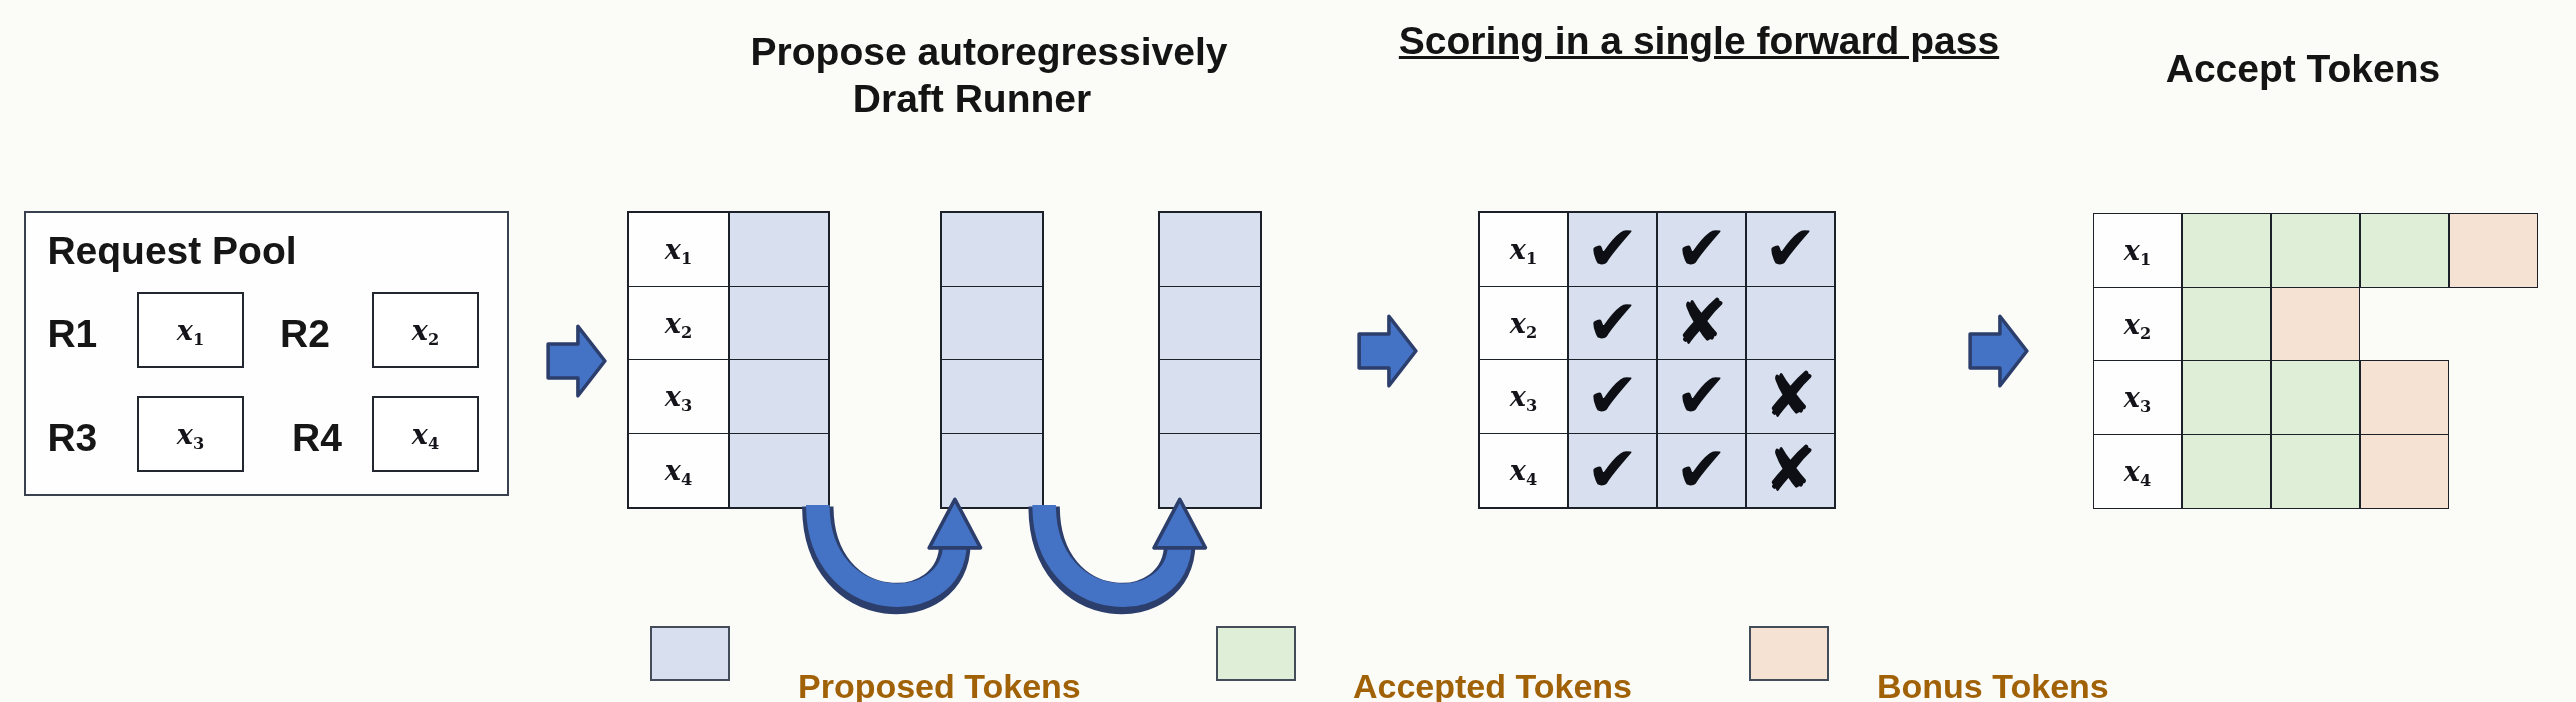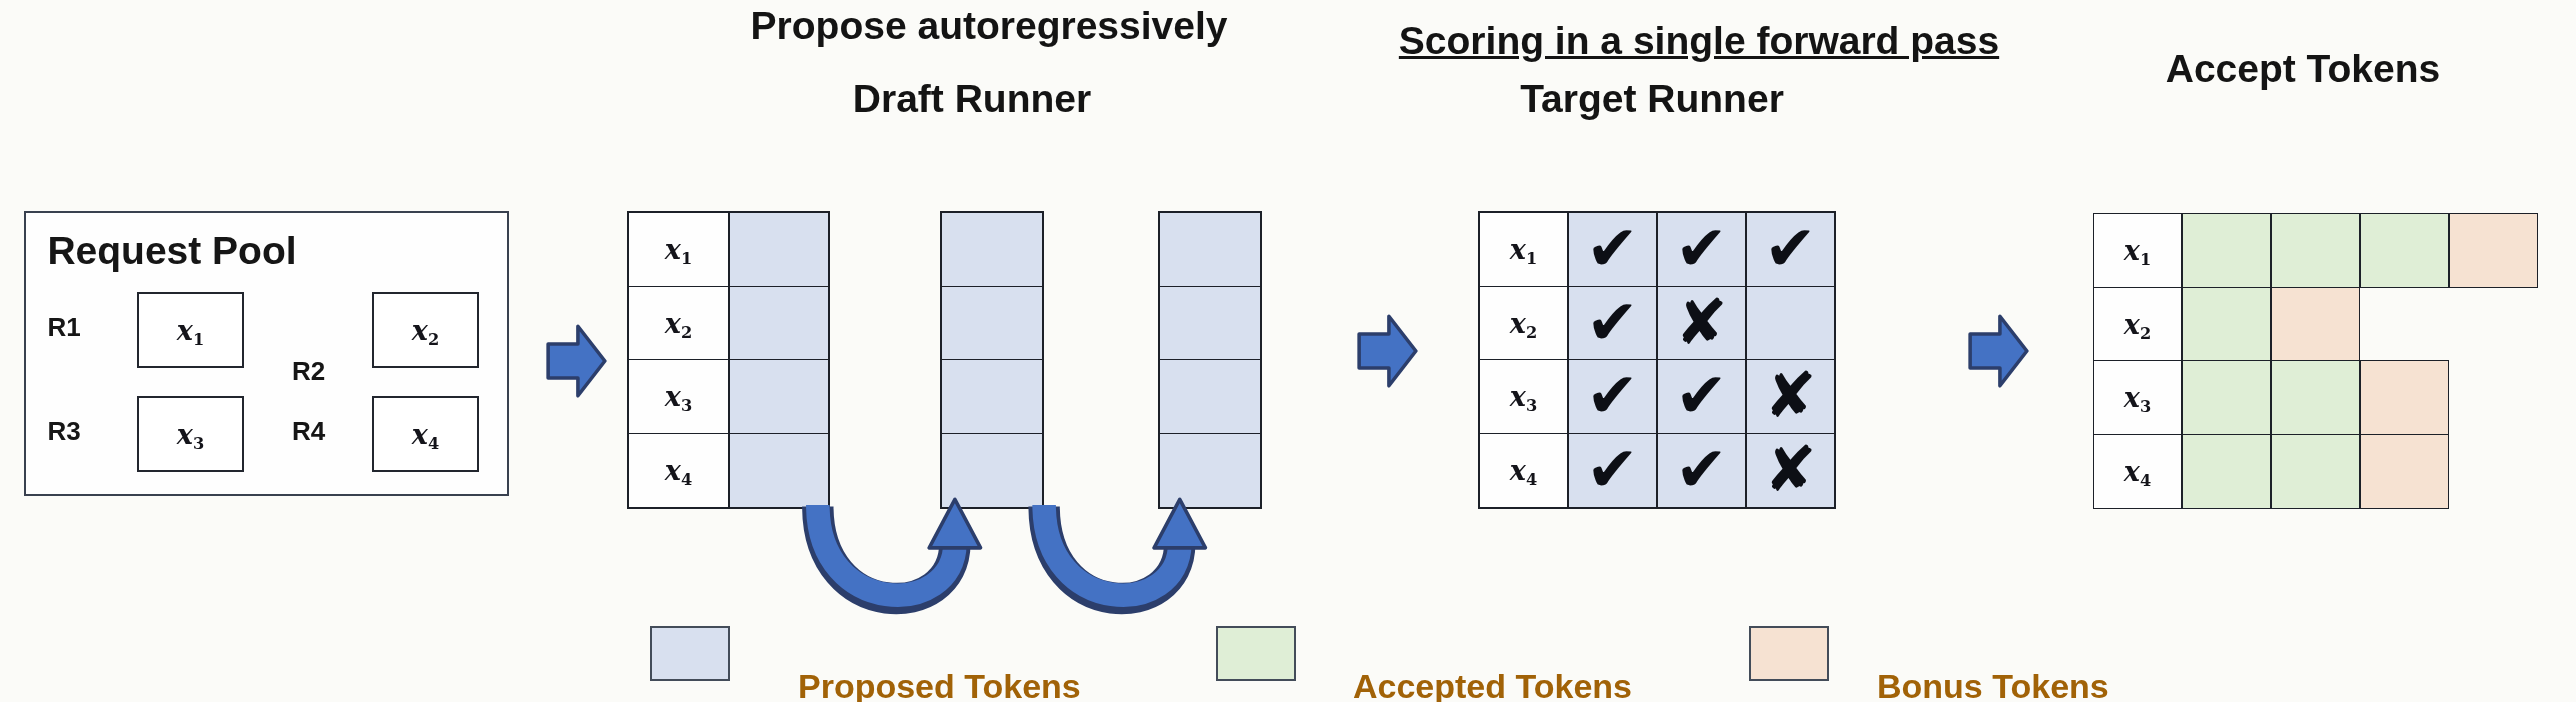--- a/index.html
+++ b/index.html
@@ -24,21 +24,21 @@
   }
   
   .pool-box{
     position:absolute;left:24px;top:211px;width:485px;height:285px;
     border:2.9px solid #39414f;background:#fefefe;box-sizing:border-box;
   }
   .pool-title{
     position:absolute;left:21.4px;top:15.7px;font-size:39px;font-weight:700;color:#161616;
   }
   .req-label{
-    position:absolute;font-size:26px;font-weight:700;color:#161616;
+    position:absolute;font-size:39px;font-weight:700;color:#161616;
   }
   .tok-box{
     position:absolute;width:107px;height:76px;border:2.9px solid #22262e;
     background:#fff;box-sizing:border-box;
     display:flex;align-items:center;justify-content:center;
   }
   .tok{
     font-family:"DejaVu Serif",serif;font-style:italic;font-weight:700;
     font-size:27px;color:#14141a;line-height:1;white-space:nowrap;
   }
@@ -83,34 +83,33 @@
   .swatch[data-kind="bonus"]{background:var(--bonus);}
   .legend-label{
     position:absolute;top:635px;font-size:34px;font-weight:600;color:#a16207;white-space:nowrap;margin-top:32px;
   }
 </style>
 </head>
 <body>
 
 <div class="canvas">
 
-  <div class="title" style="left:989px;top:4px;">Propose autoregressively</div>
+  <div class="title" style="left:989px;top:30px;">Propose autoregressively</div>
   <div class="title" style="left:972px;top:77px;">Draft Runner</div>
   <div class="title" style="left:1699px;top:18.6px;text-decoration:underline;">Scoring in a single forward pass</div>
-  <div class="title" style="left:1652px;top:77px;">Target Runner</div>
   <div class="title" style="left:2303px;top:47px;">Accept Tokens</div>
 
   <div class="pool-box">
     <div class="pool-title">Request Pool</div>
 
     <div class="req-label" style="left:21.4px;top:99px;">R1</div>
     <div class="tok-box" style="left:111px;top:79px;">
       <span class="tok"><span>x</span><sub>1</sub></span>
     </div>
-    <div class="req-label" style="left:266px;top:99px;margin-top:44px;">R2</div>
+    <div class="req-label" style="left:254px;top:99px;">R2</div>
     <div class="tok-box" style="left:346px;top:79px;">
       <span class="tok"><span>x</span><sub>2</sub></span>
     </div>
 
     <div class="req-label" style="left:21.4px;top:203px;">R3</div>
     <div class="tok-box" style="left:111px;top:183px;">
       <span class="tok"><span>x</span><sub>3</sub></span>
     </div>
     <div class="req-label" style="left:266px;top:203px;">R4</div>
     <div class="tok-box" style="left:346px;top:183px;">

